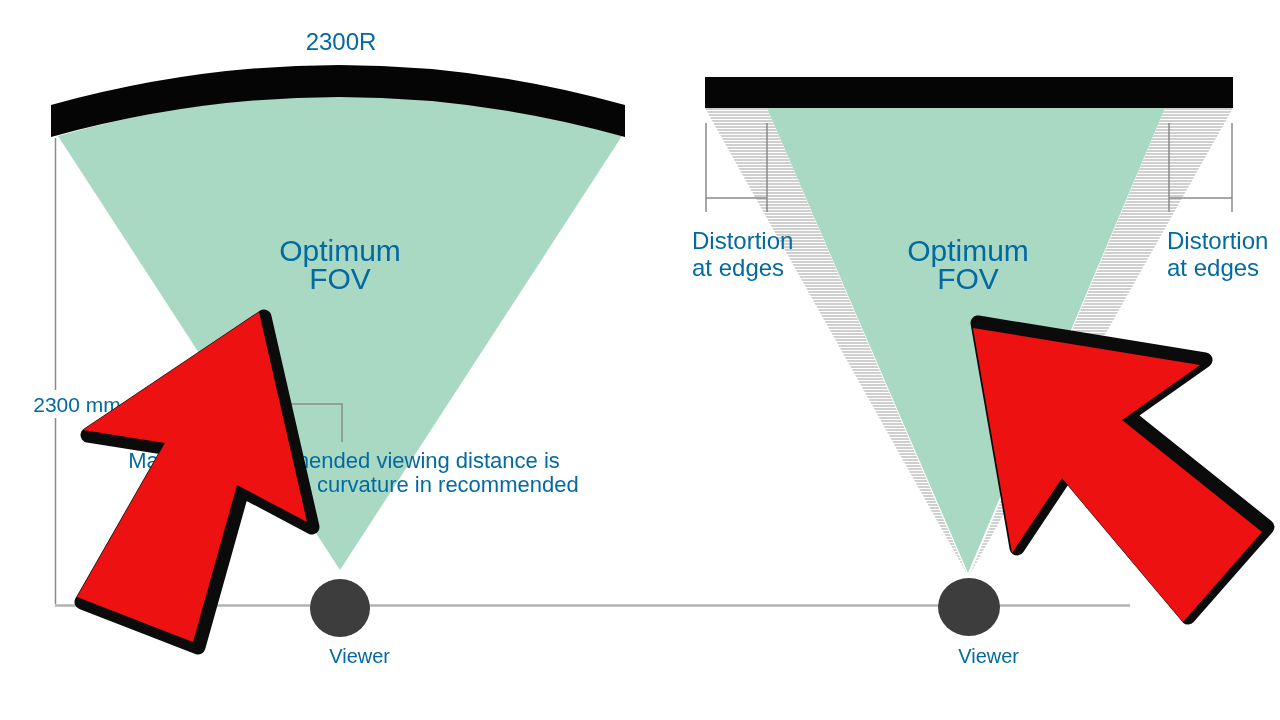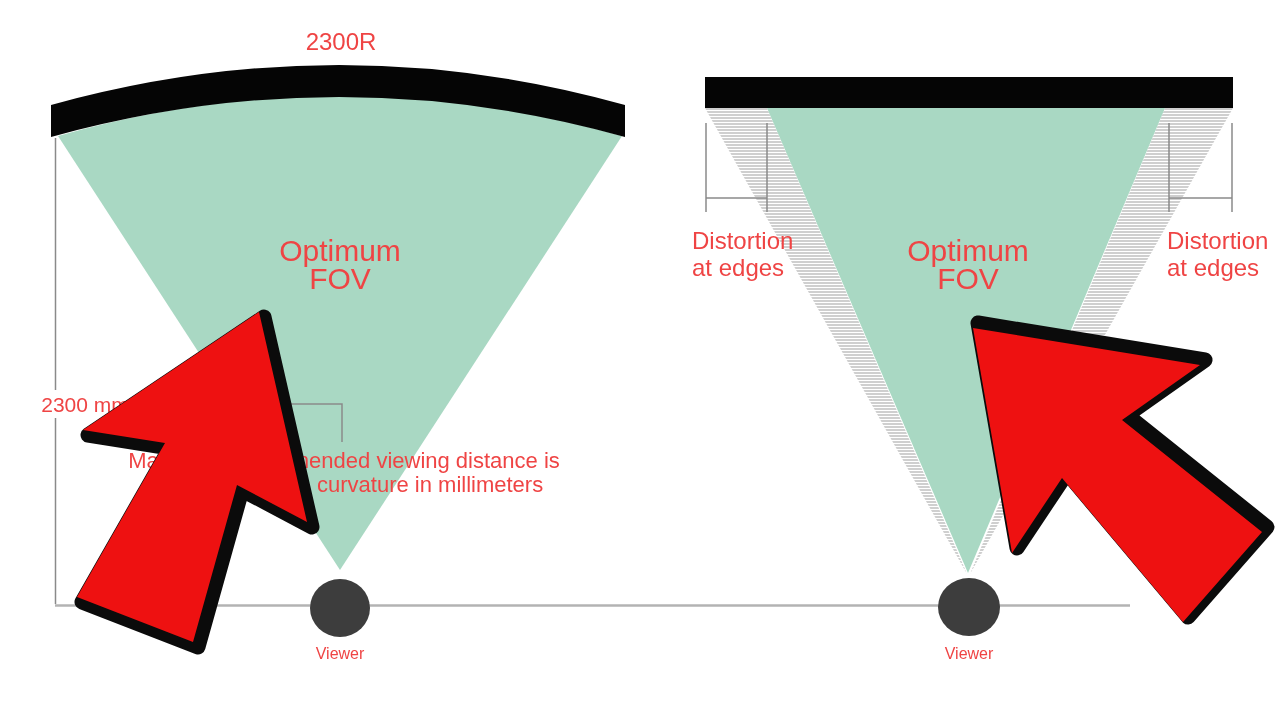--- a/index.html
+++ b/index.html
@@ -2,34 +2,34 @@
 <html><head>
 <meta charset="utf-8">
 <style>
   html,body{margin:0;padding:0;background:#ffffff;}
   #canvas{
     position:relative;width:1280px;height:720px;background:#ffffff;overflow:hidden;
     font-family:"Liberation Sans", sans-serif;
   }
   svg{position:absolute;left:0;top:0;}
   #shapes{z-index:1;}
-  .label{position:absolute;z-index:2;color:#ef4444;}
+  .label{position:absolute;z-index:2;color:#0369a1;}
   #arrows{z-index:3;}
   .center{text-align:center;}
   .radius-label{left:241px;top:28px;width:200px;font-size:24px;}
   .fov-label{font-size:30px;line-height:28px;}
   .fov-left{left:240px;top:237px;width:200px;}
   .fov-right{left:868px;top:237px;width:200px;}
-  .distance-label{left:28px;top:393px;width:114px;font-size:21px;}
+  .distance-label{left:20px;top:393px;width:114px;font-size:21px;}
   .note1{left:94px;top:448px;width:500px;font-size:22px;}
   .note2{left:317px;top:472px;font-size:22px;white-space:nowrap;}
   .distortion{font-size:24px;line-height:27px;}
   .distortion-left{left:692px;top:227px;}
   .distortion-right{left:1167px;top:227px;}
-  .viewer-label{font-size:16px;width:100px;}
+  .viewer-label{font-size:20px;width:100px;text-align:right;}
   .viewer-left{left:290px;top:645px;}
   .viewer-right{left:919px;top:645px;}
 </style>
 </head>
 <body>
 
 <div id="canvas">
 
   <svg id="shapes" width="1280" height="720" viewBox="0 0 1280 720">
     <defs>
@@ -68,21 +68,21 @@
   </div>
 
   <div class="label center fov-label fov-right">
     <div>Optimum</div>
     <div>FOV</div>
   </div>
 
   <div class="label center distance-label">2300 mm</div>
 
   <div class="label center note1">Maximum recommended viewing distance is</div>
-  <div class="label note2">curvature in millimeters</div>
+  <div class="label note2">curvature in recommended</div>
 
   <div class="label distortion distortion-left">
     <div>Distortion</div>
     <div>at edges</div>
   </div>
 
   <div class="label distortion distortion-right">
     <div>Distortion</div>
     <div>at edges</div>
   </div>

